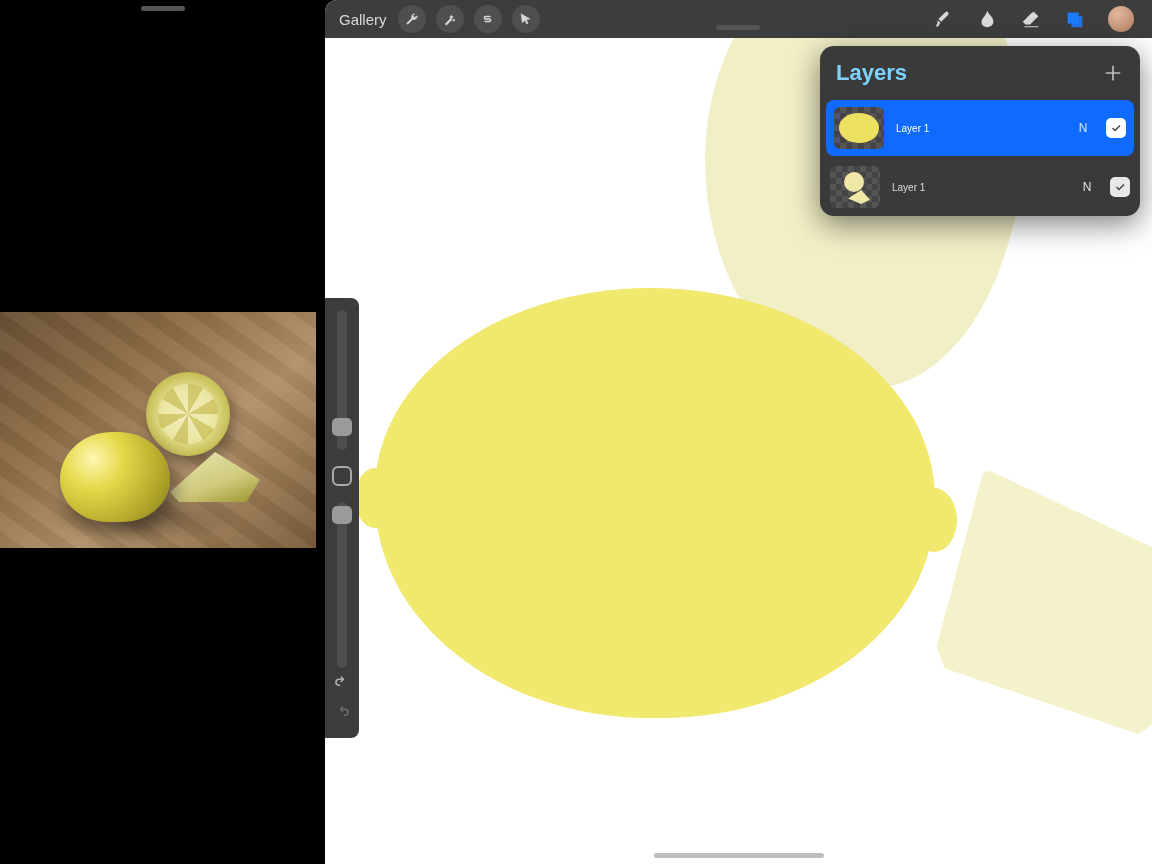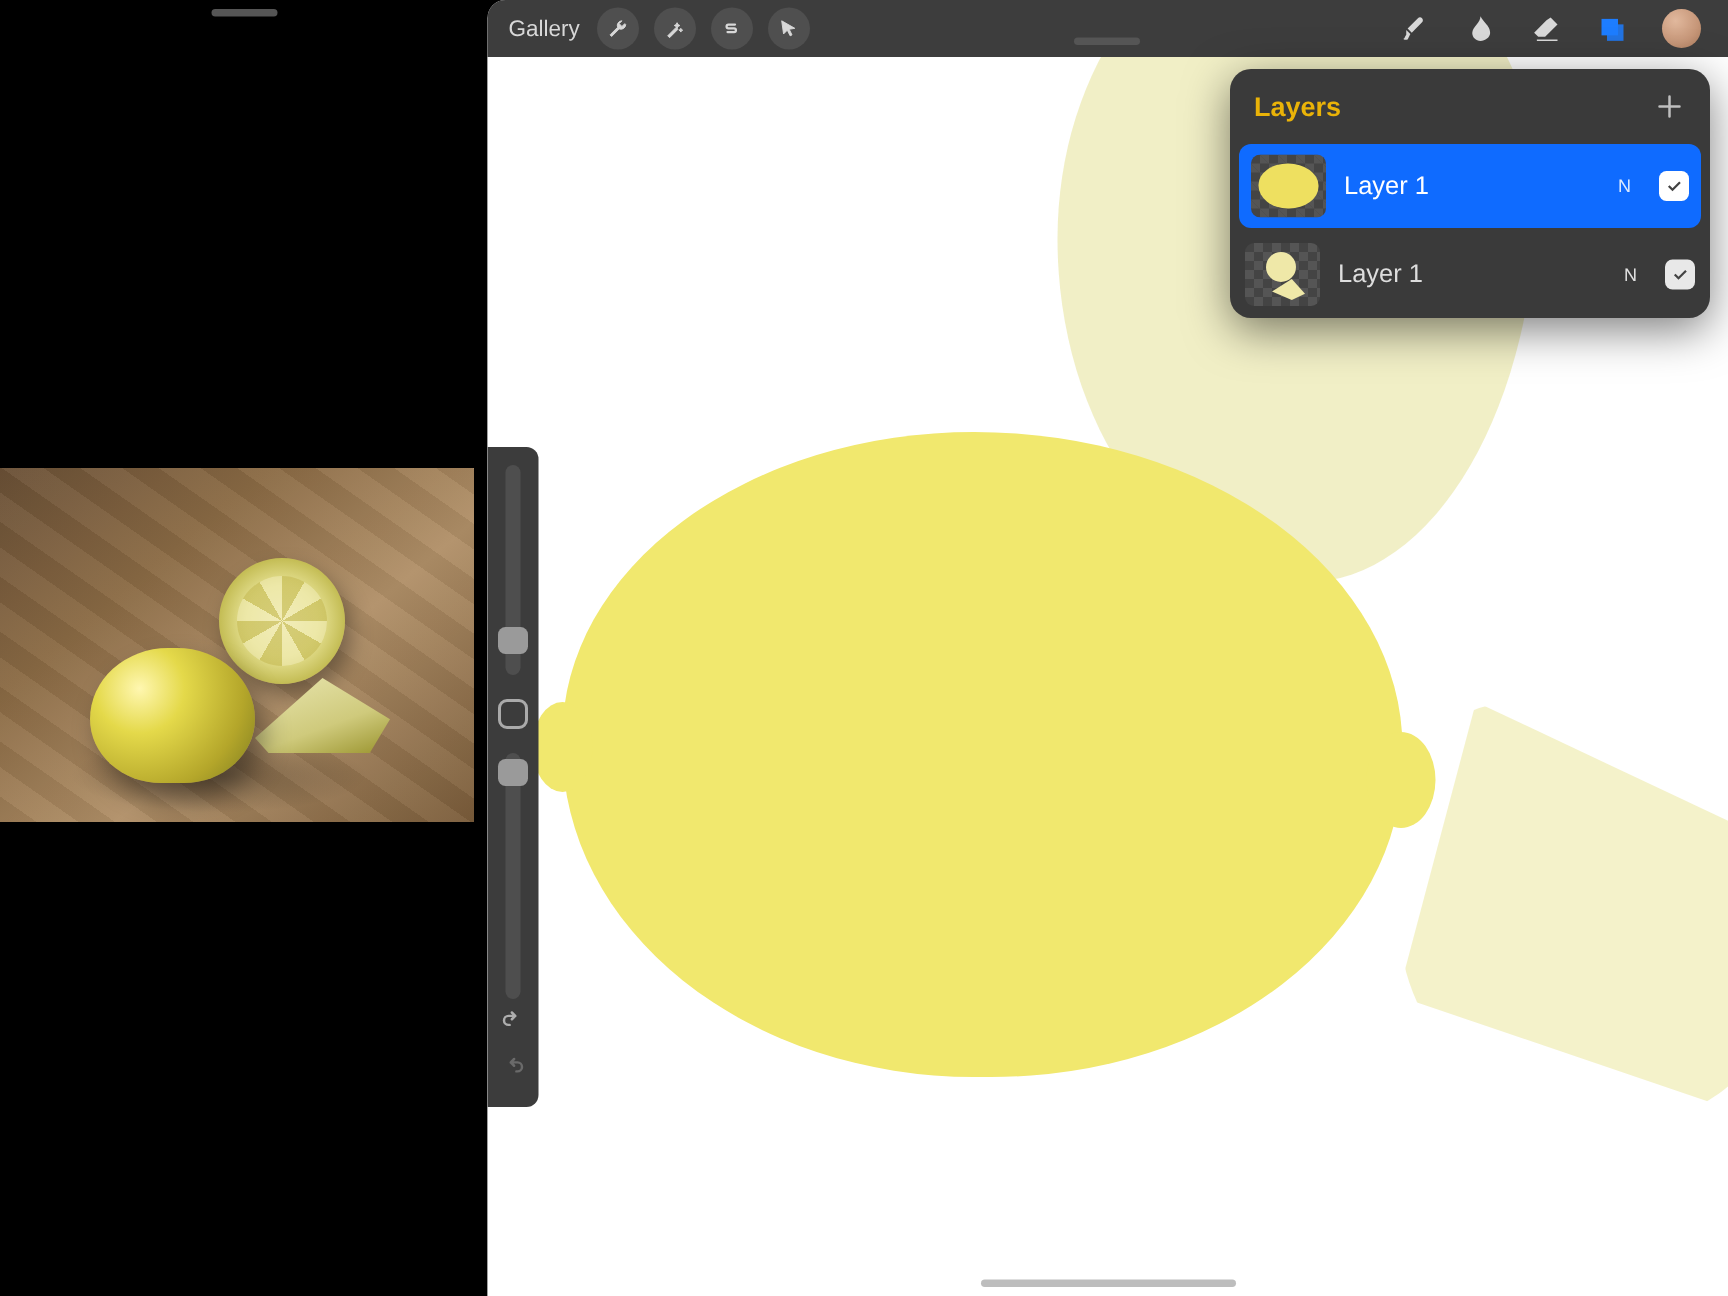--- a/index.html
+++ b/index.html
@@ -195,21 +195,21 @@
   }
   .layers-panel::before{
     content:""; position:absolute; top:-8px; right:54px;
     border-left:9px solid transparent; border-right:9px solid transparent;
     border-bottom:9px solid #3a3a3a;
   }
   .lp-header{
     display:flex; align-items:center; justify-content:space-between;
     padding:14px 16px 12px 16px;
   }
-  .lp-title{ font-size:18px; font-weight:700; color:#eab308;}
+  .lp-title{ font-size:22px; font-weight:700; color:#7dd3fc;}
   .lp-add{ width:22px; height:22px; display:flex; align-items:center; justify-content:center; color:#bfbfbf;}
   .lp-add svg{ width:20px; height:20px; stroke:#bfbfbf;}
   .layer-row{
     display:flex; align-items:center;
     padding:8px 10px;
     gap:12px;
     min-height:56px;
   }
   .layer-row.selected{
     background:#0f6bff;
@@ -230,21 +230,21 @@
     background-position:0 0,6px 6px;
   }
   .thumb-lemon{
     width:40px; height:30px; background:#eee060;
     border-radius:50% 52% 50% 50% / 48% 50% 50% 52%;
   }
   .thumb-shapes .c1{ position:absolute; left:14px; top:6px; width:20px;height:20px;background:#efe8a8;border-radius:50%;}
   .thumb-shapes .c2{ position:absolute; left:18px; top:24px; width:22px;height:14px;background:#efe8a8;
     clip-path:polygon(0 60%,60% 0,100% 70%,60% 100%);}
   .thumb-white{ background:#f7f7f7; }
-  .layer-name{ flex:1; font-size:17px; color:#fff;}
+  .layer-name{ flex:1; font-size:10px; color:#fff;}
   .layer-row:not(.selected) .layer-name{ color:#ddd;}
   .blend-letter{
     font-size:12px; color:rgba(255,255,255,0.85); margin-right:4px;
     width:14px; text-align:center;
   }
   .vis-check{
     width:20px; height:20px; border-radius:5px;
     background:#e8e8e8;
     display:flex; align-items:center; justify-content:center;
   }

